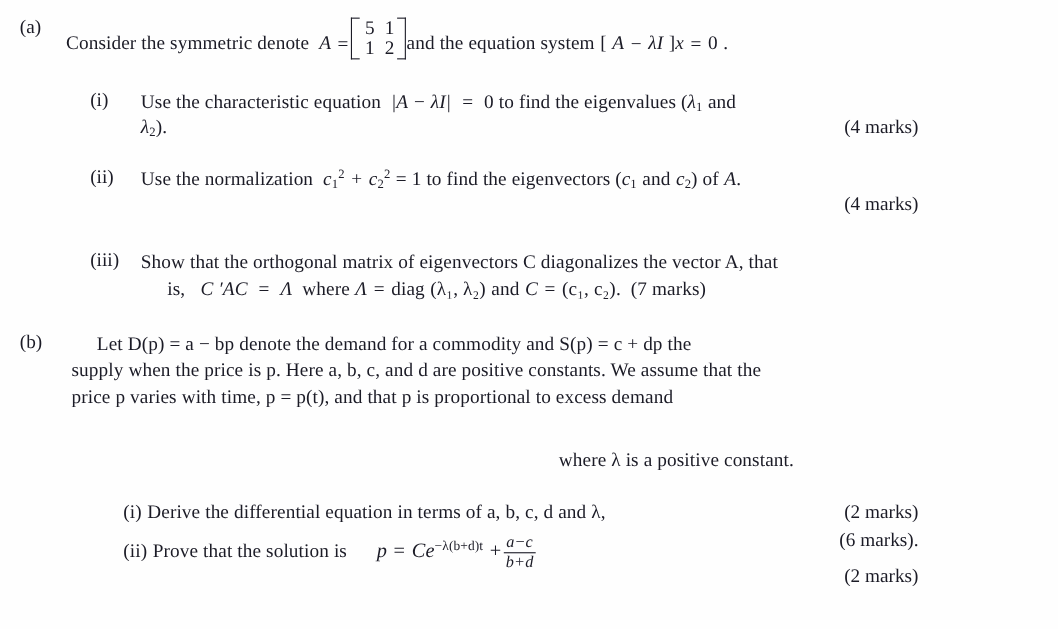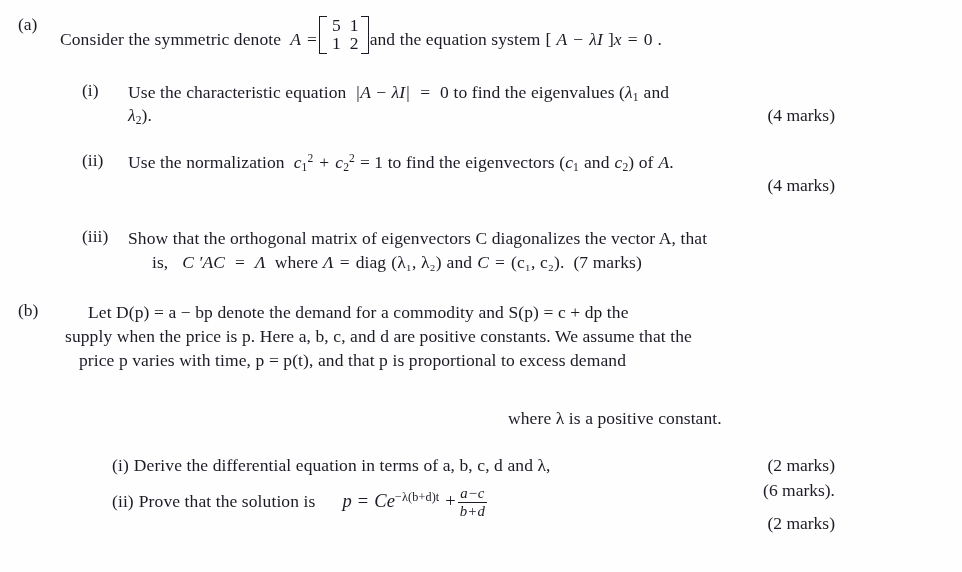--- a/index.html
+++ b/index.html
@@ -140,21 +140,21 @@
   #line-ii-1     { left: 128px; top: 152px; }
   #marks-ii      { right: 127px; top: 175px; }
 
   #num-iii       { left: 82px;  top: 228px; }
   #line-iii-1    { left: 128px; top: 228px; }
   #line-iii-2    { left: 128px; top: 252px; margin-left: 24px; }
 
   #line-b        { left: 18px;  top: 302px; }
   #line-b-1      { left: 88px;  top: 302px; }
   #line-b-2      { left: 65px;  top: 326px; }
-  #line-b-3      { left: 79px;  top: 350px; }
+  #line-b-3      { left: 65px;  top: 350px; }
 
   #line-eq       { left: 112px; top: 408px; }
   #line-eq-where { left: 508px; top: 408px; }
 
   #line-bi       { left: 112px; top: 455px; }
   #marks-bi      { right: 127px; top: 455px; }
   #line-bii      { left: 112px; top: 480px; }
   #marks-bii     { right: 127px; top: 480px; }
   #line-biii     { left: 112px; top: 513px; }
   #marks-biii    { right: 127px; top: 513px; }

